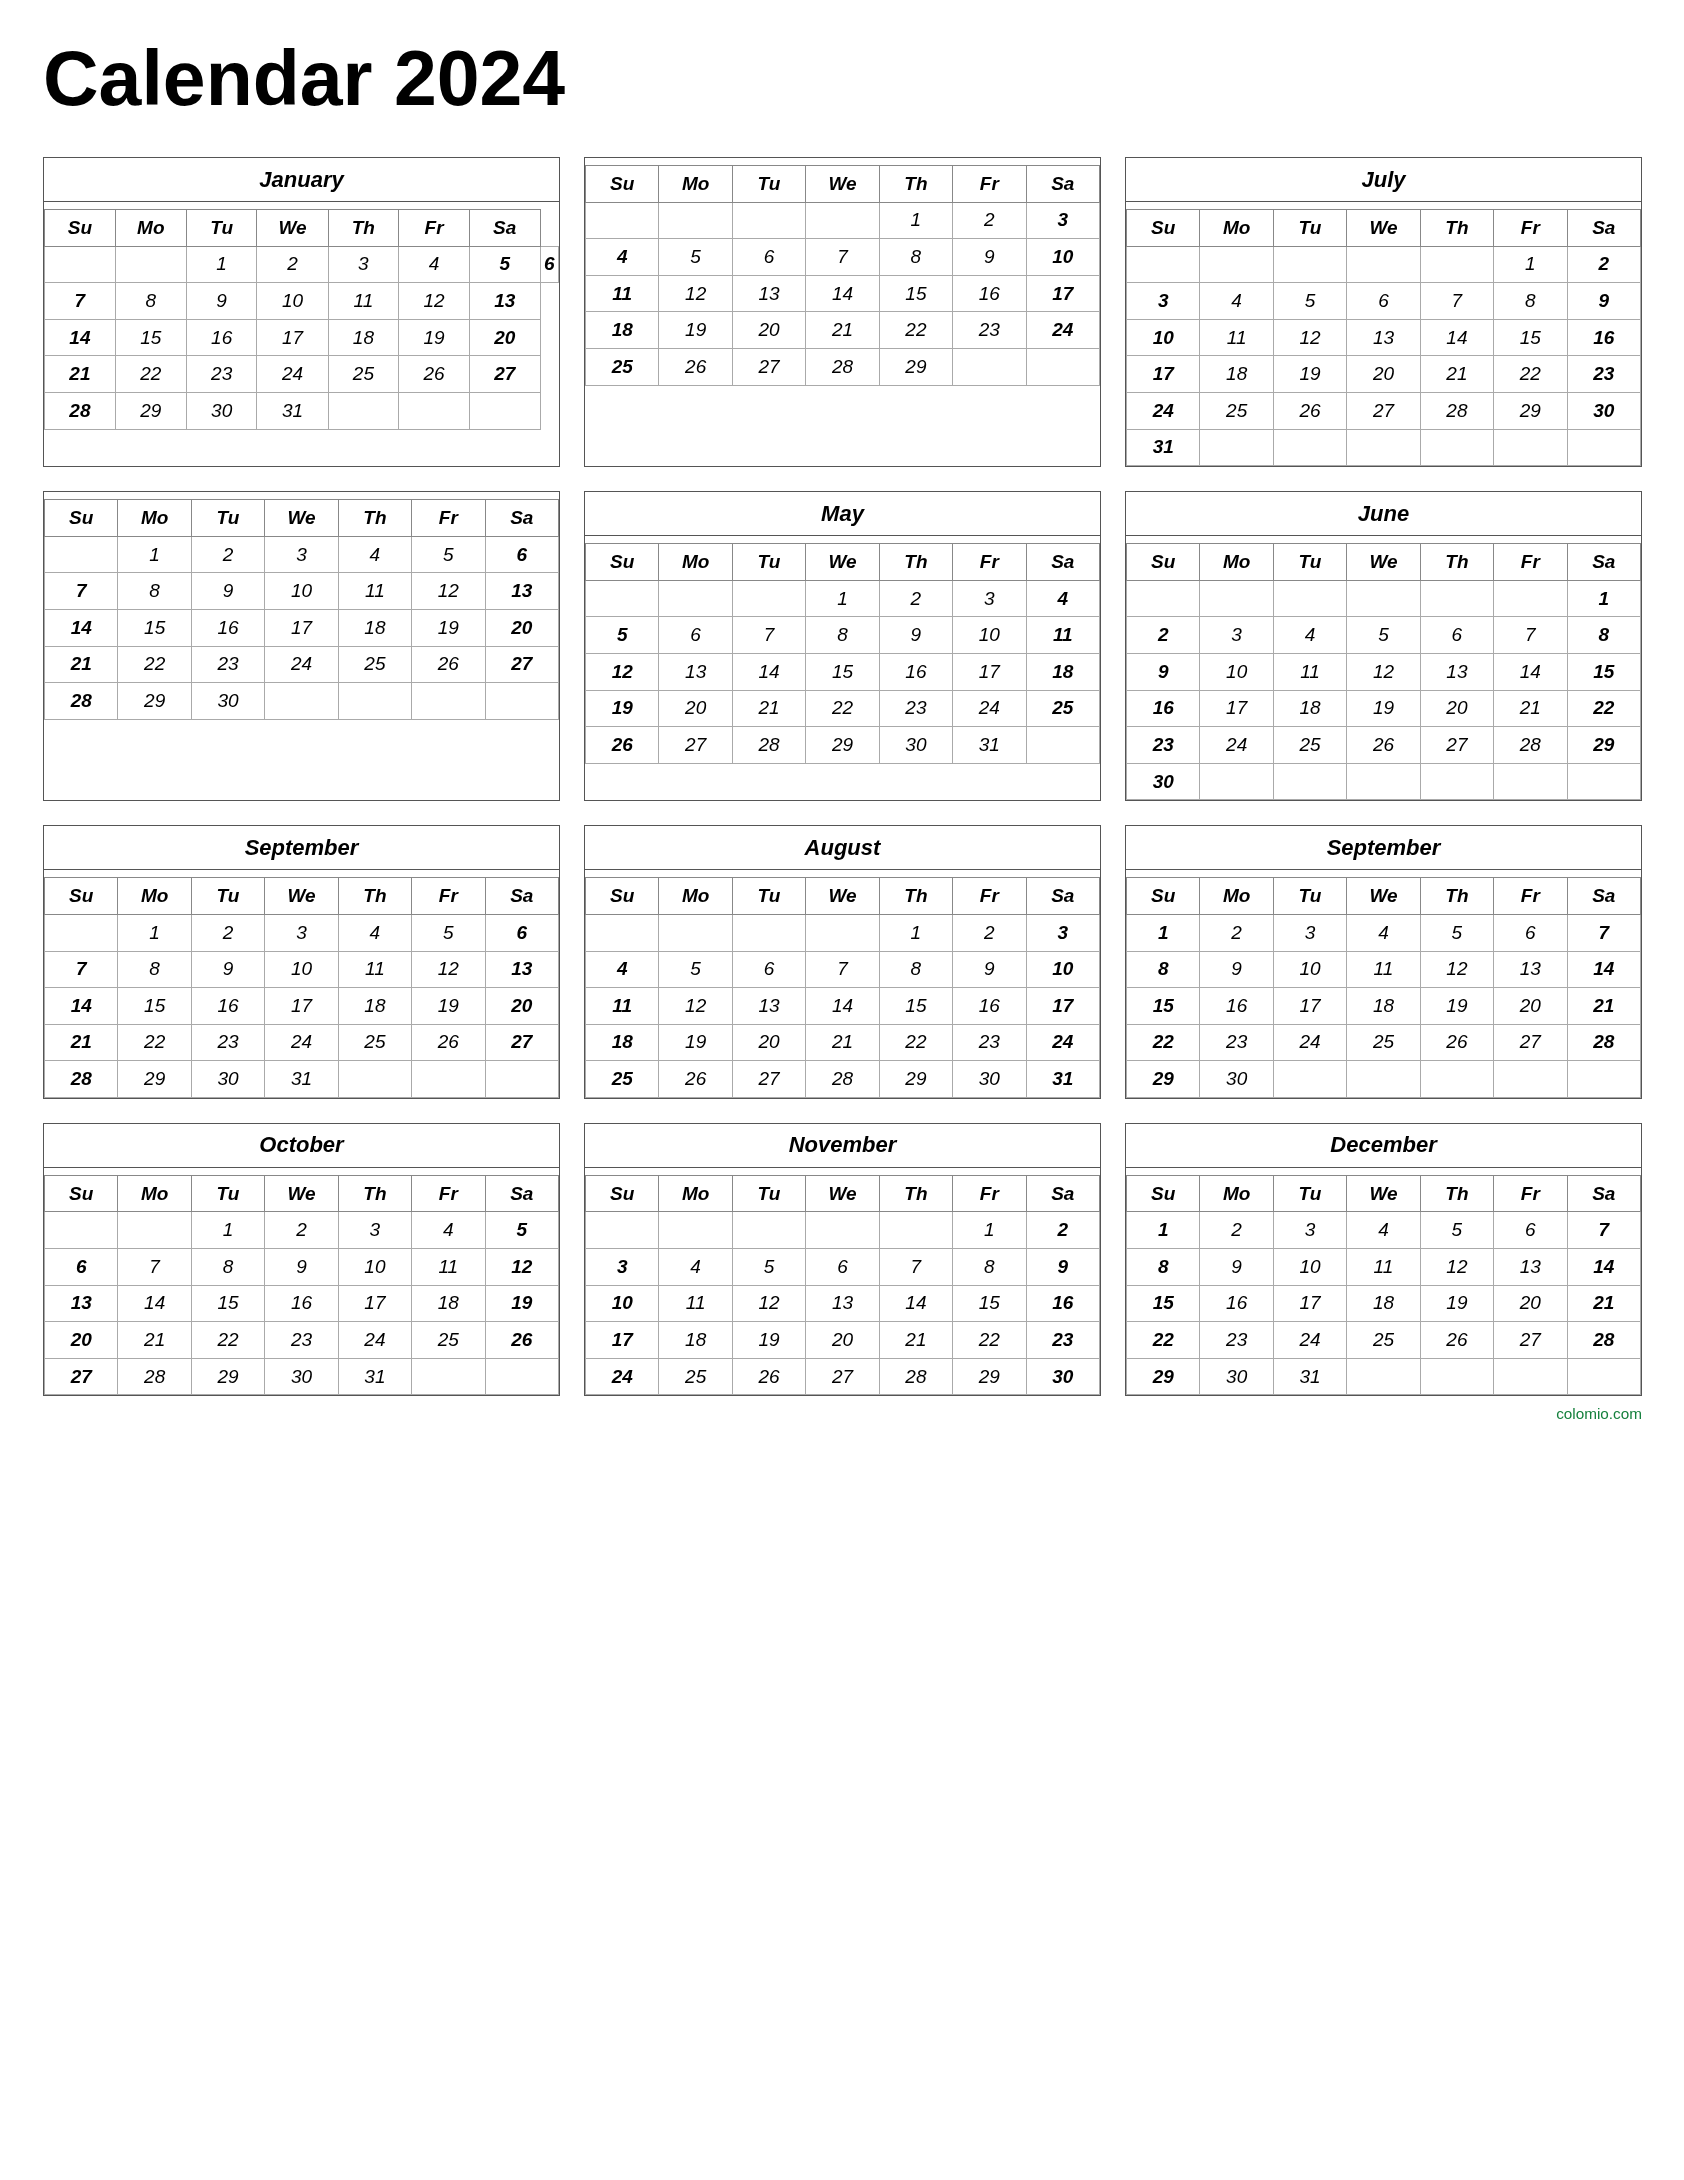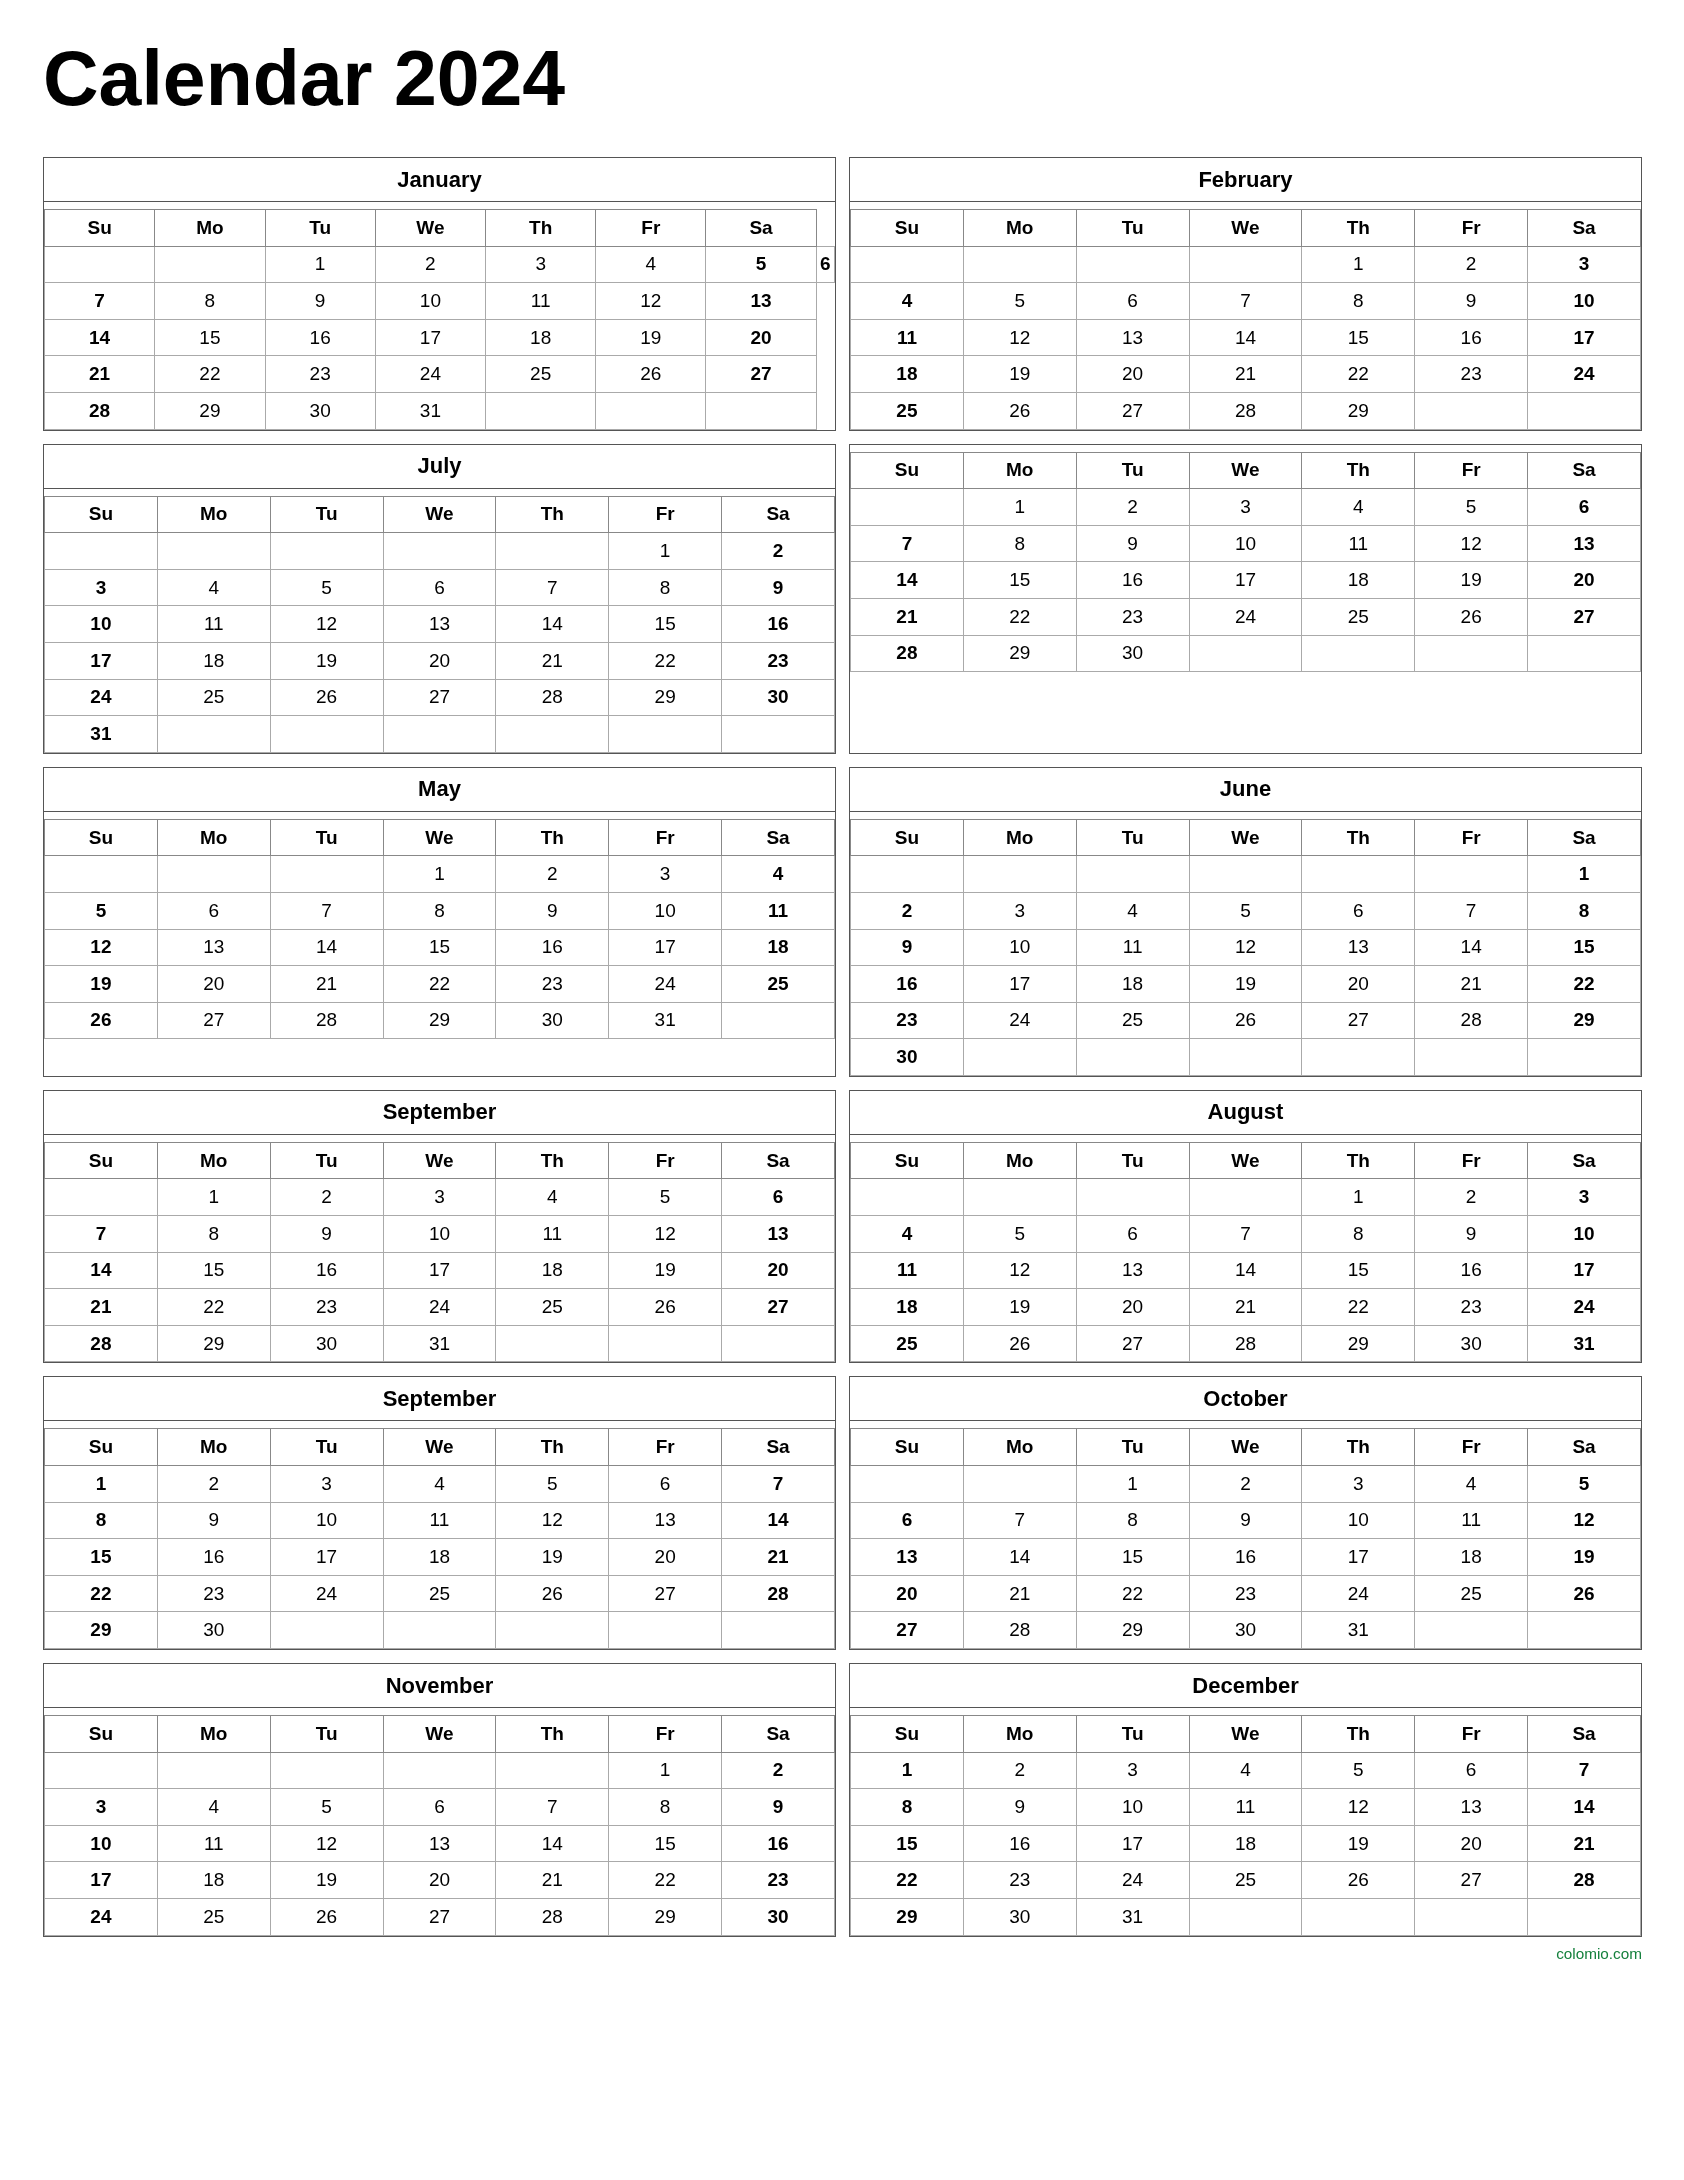--- a/index.html
+++ b/index.html
@@ -11,22 +11,23 @@
       min-height: 2181px;
     }
     h1 {
       font-size: 77px;
       font-weight: 700;
       margin-bottom: 34px;
       color: #000;
     }
     .calendar-grid {
       display: grid;
-      grid-template-columns: repeat(2, 1fr);
-      gap: 13px;
+      grid-template-columns: repeat(3, 1fr);
+      gap: 24px;
+      font-style: italic;
     }
     .month-block {
       border: 1.7px solid #555;
     }
     .month-title {
       text-align: center;
       font-size: 22px;
       font-weight: bold;
       padding: 8.5px 0;
       background: #fff;
@@ -133,21 +134,20 @@
             <td>30</td>
             <td>31</td>
             <td class="empty"></td>
             <td class="empty"></td>
             <td class="empty saturday"></td>
           </tr>
         </tbody>
       </table>
     </div>
     <div class="month-block">
-      <div class="month-title">February</div>
       <table class="month-table">
         <thead>
           <tr>
             <th class="sunday">Su</th>
             <th>Mo</th>
             <th>Tu</th>
             <th>We</th>
             <th>Th</th>
             <th>Fr</th>
             <th class="saturday">Sa</th>

